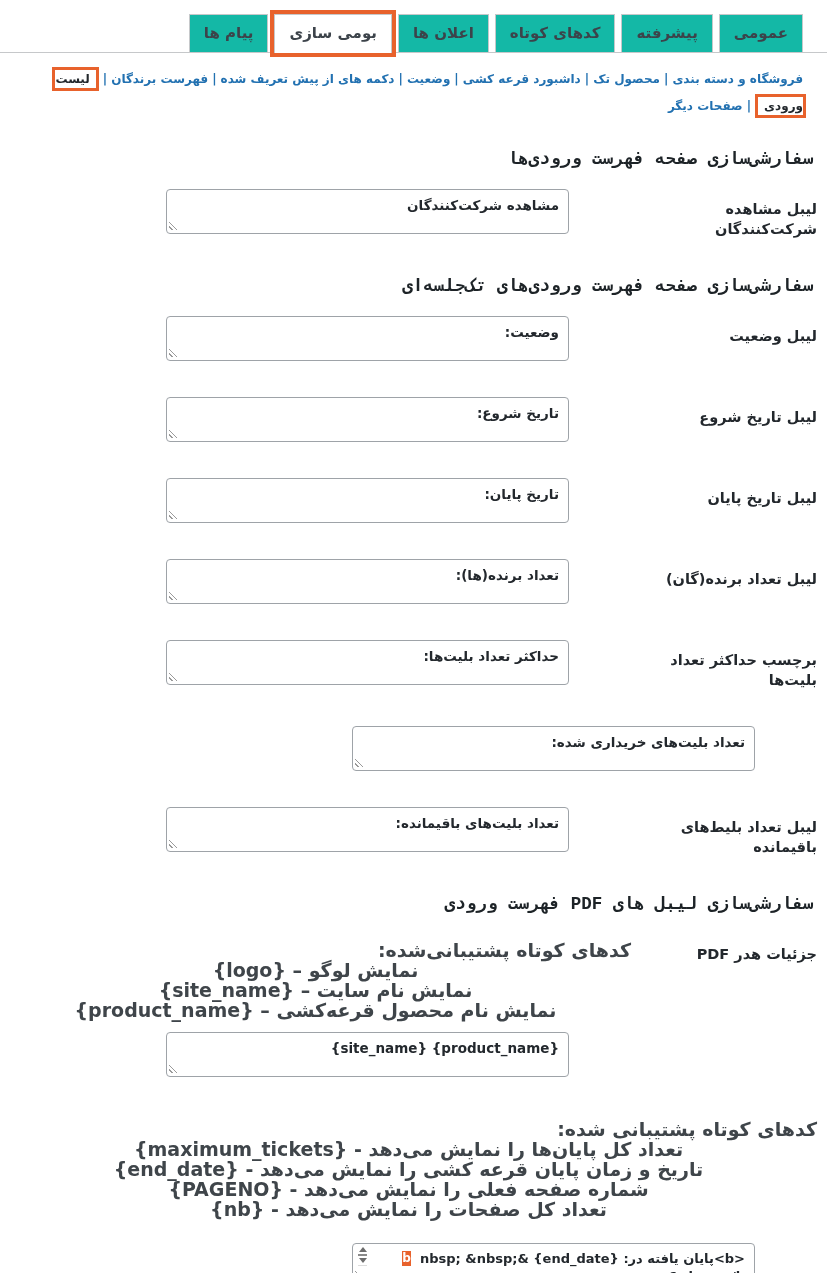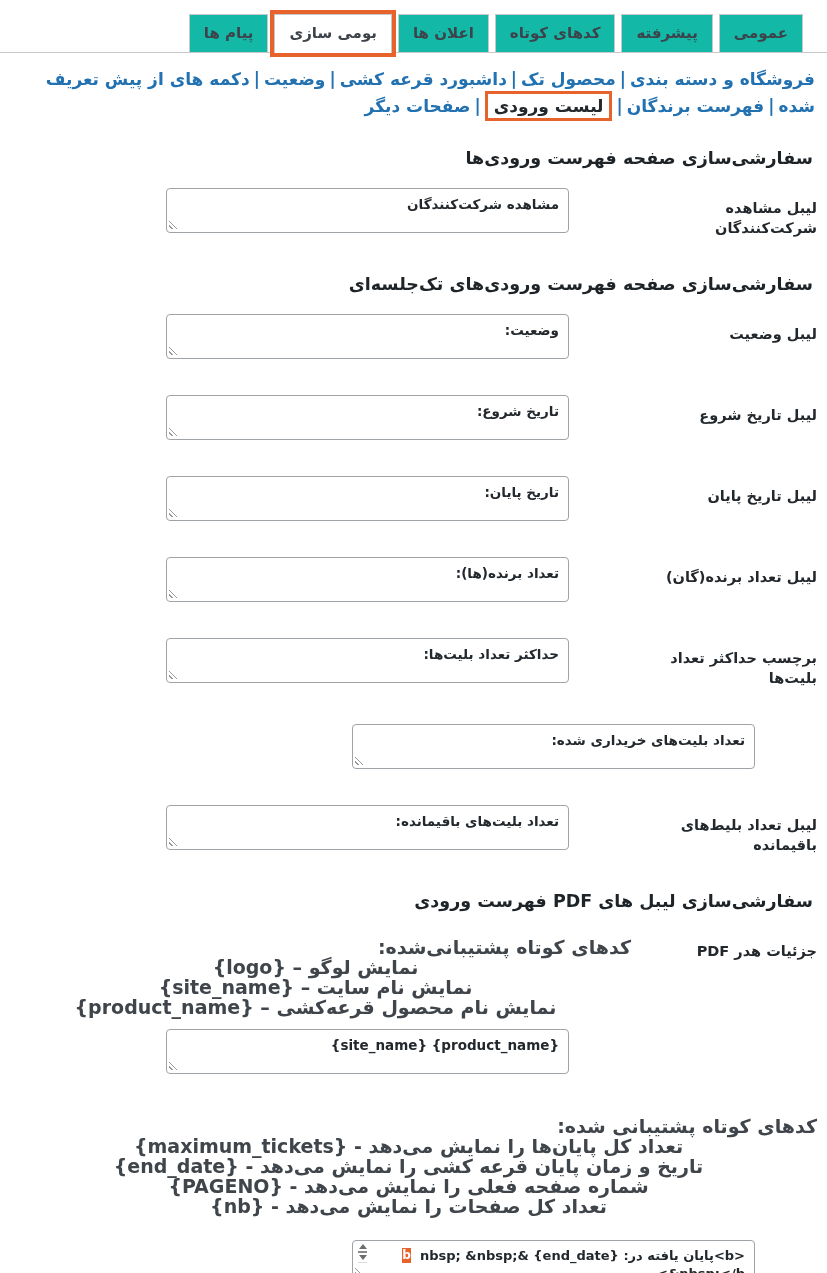--- a/index.html
+++ b/index.html
@@ -33,42 +33,43 @@
   .tab.active{
     background:#fff;
     position:relative;
     z-index:2;
     margin-bottom:-1px;
     padding-bottom:11px;
     outline:4px solid #e8622c;
   }
   
   .subnav{
-    padding:13px 12px 0 10px;
-    text-align:right;
-    font-size:17px;
+    padding:13px 24px 0 10px;
+    text-align:right;
+    font-size:12px;
     font-weight:700;
     color:#2271b1;
     line-height:27px;
   }
   .subnav a{color:#2271b1;text-decoration:none;cursor:pointer;}
   .subnav .sep{margin:0 4px;}
   .subnav a.active{
     color:#23282d;
     outline:3px solid #e8622c;
     padding:2px 6px;
     margin:0 3px;
   }
   
   h2.section{
     font-size:17.5px;
     font-weight:700;
     color:#1d2327;
     margin:28px 14px 20px 0;
     text-align:right;
+    font-family:Liberation Mono, monospace;
   }
   .row{
     display:flex;
     align-items:flex-start;
     padding-right:10px;
     margin-bottom:36px;
   }
   .row .lbl{
     width:186px;
     flex:none;

